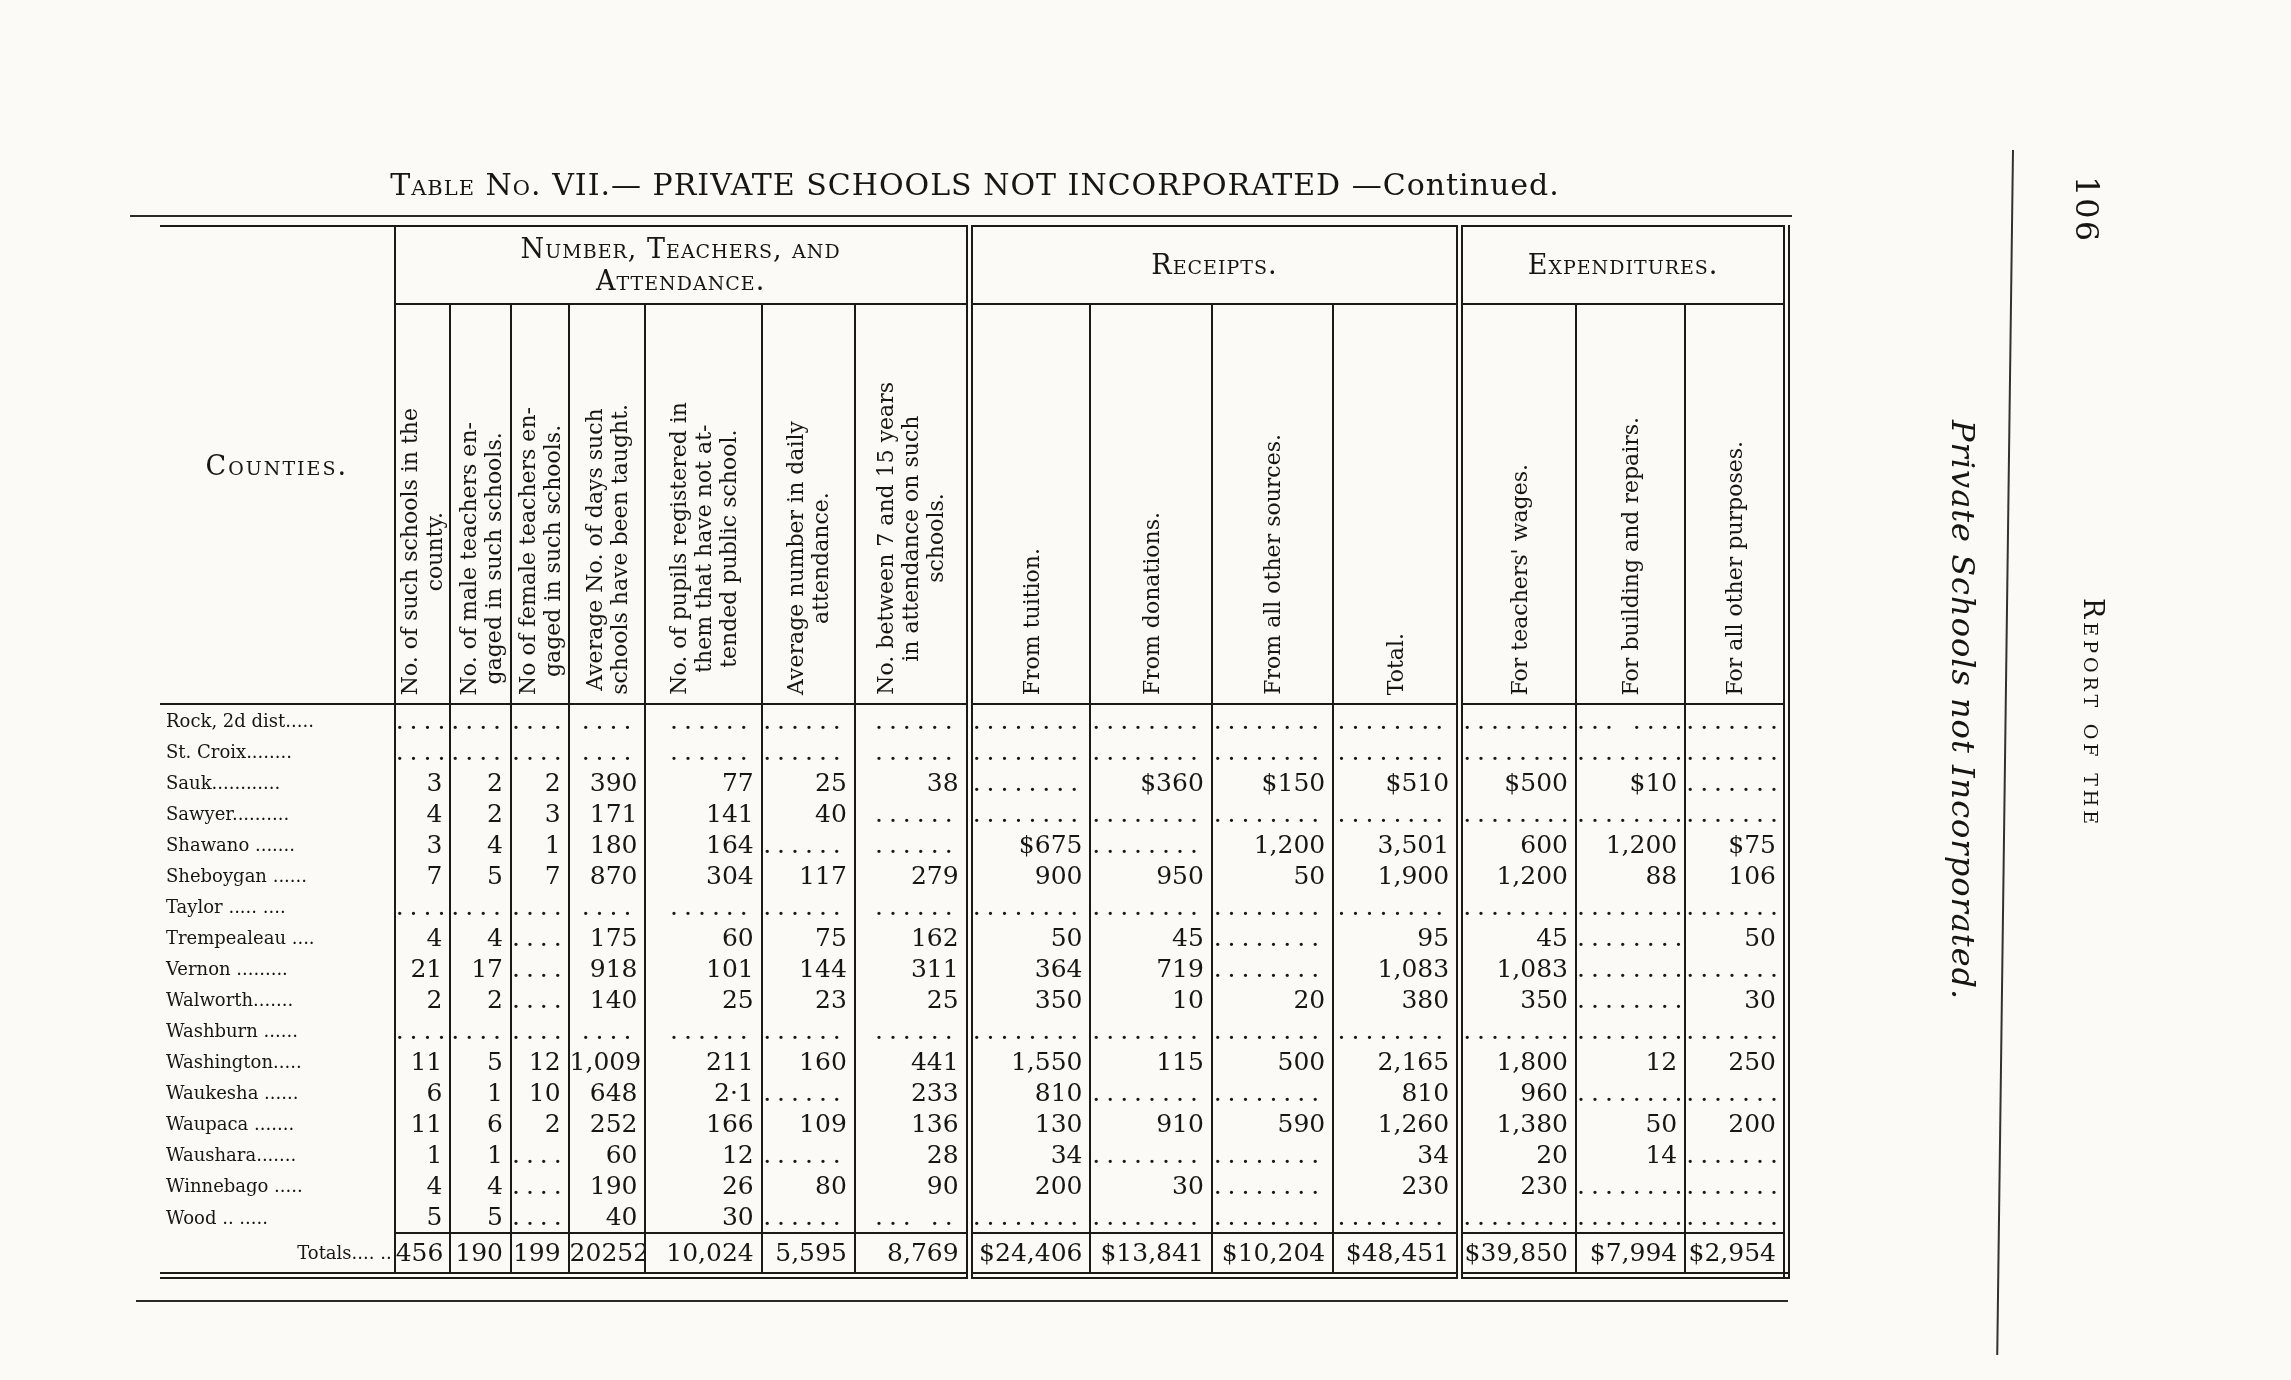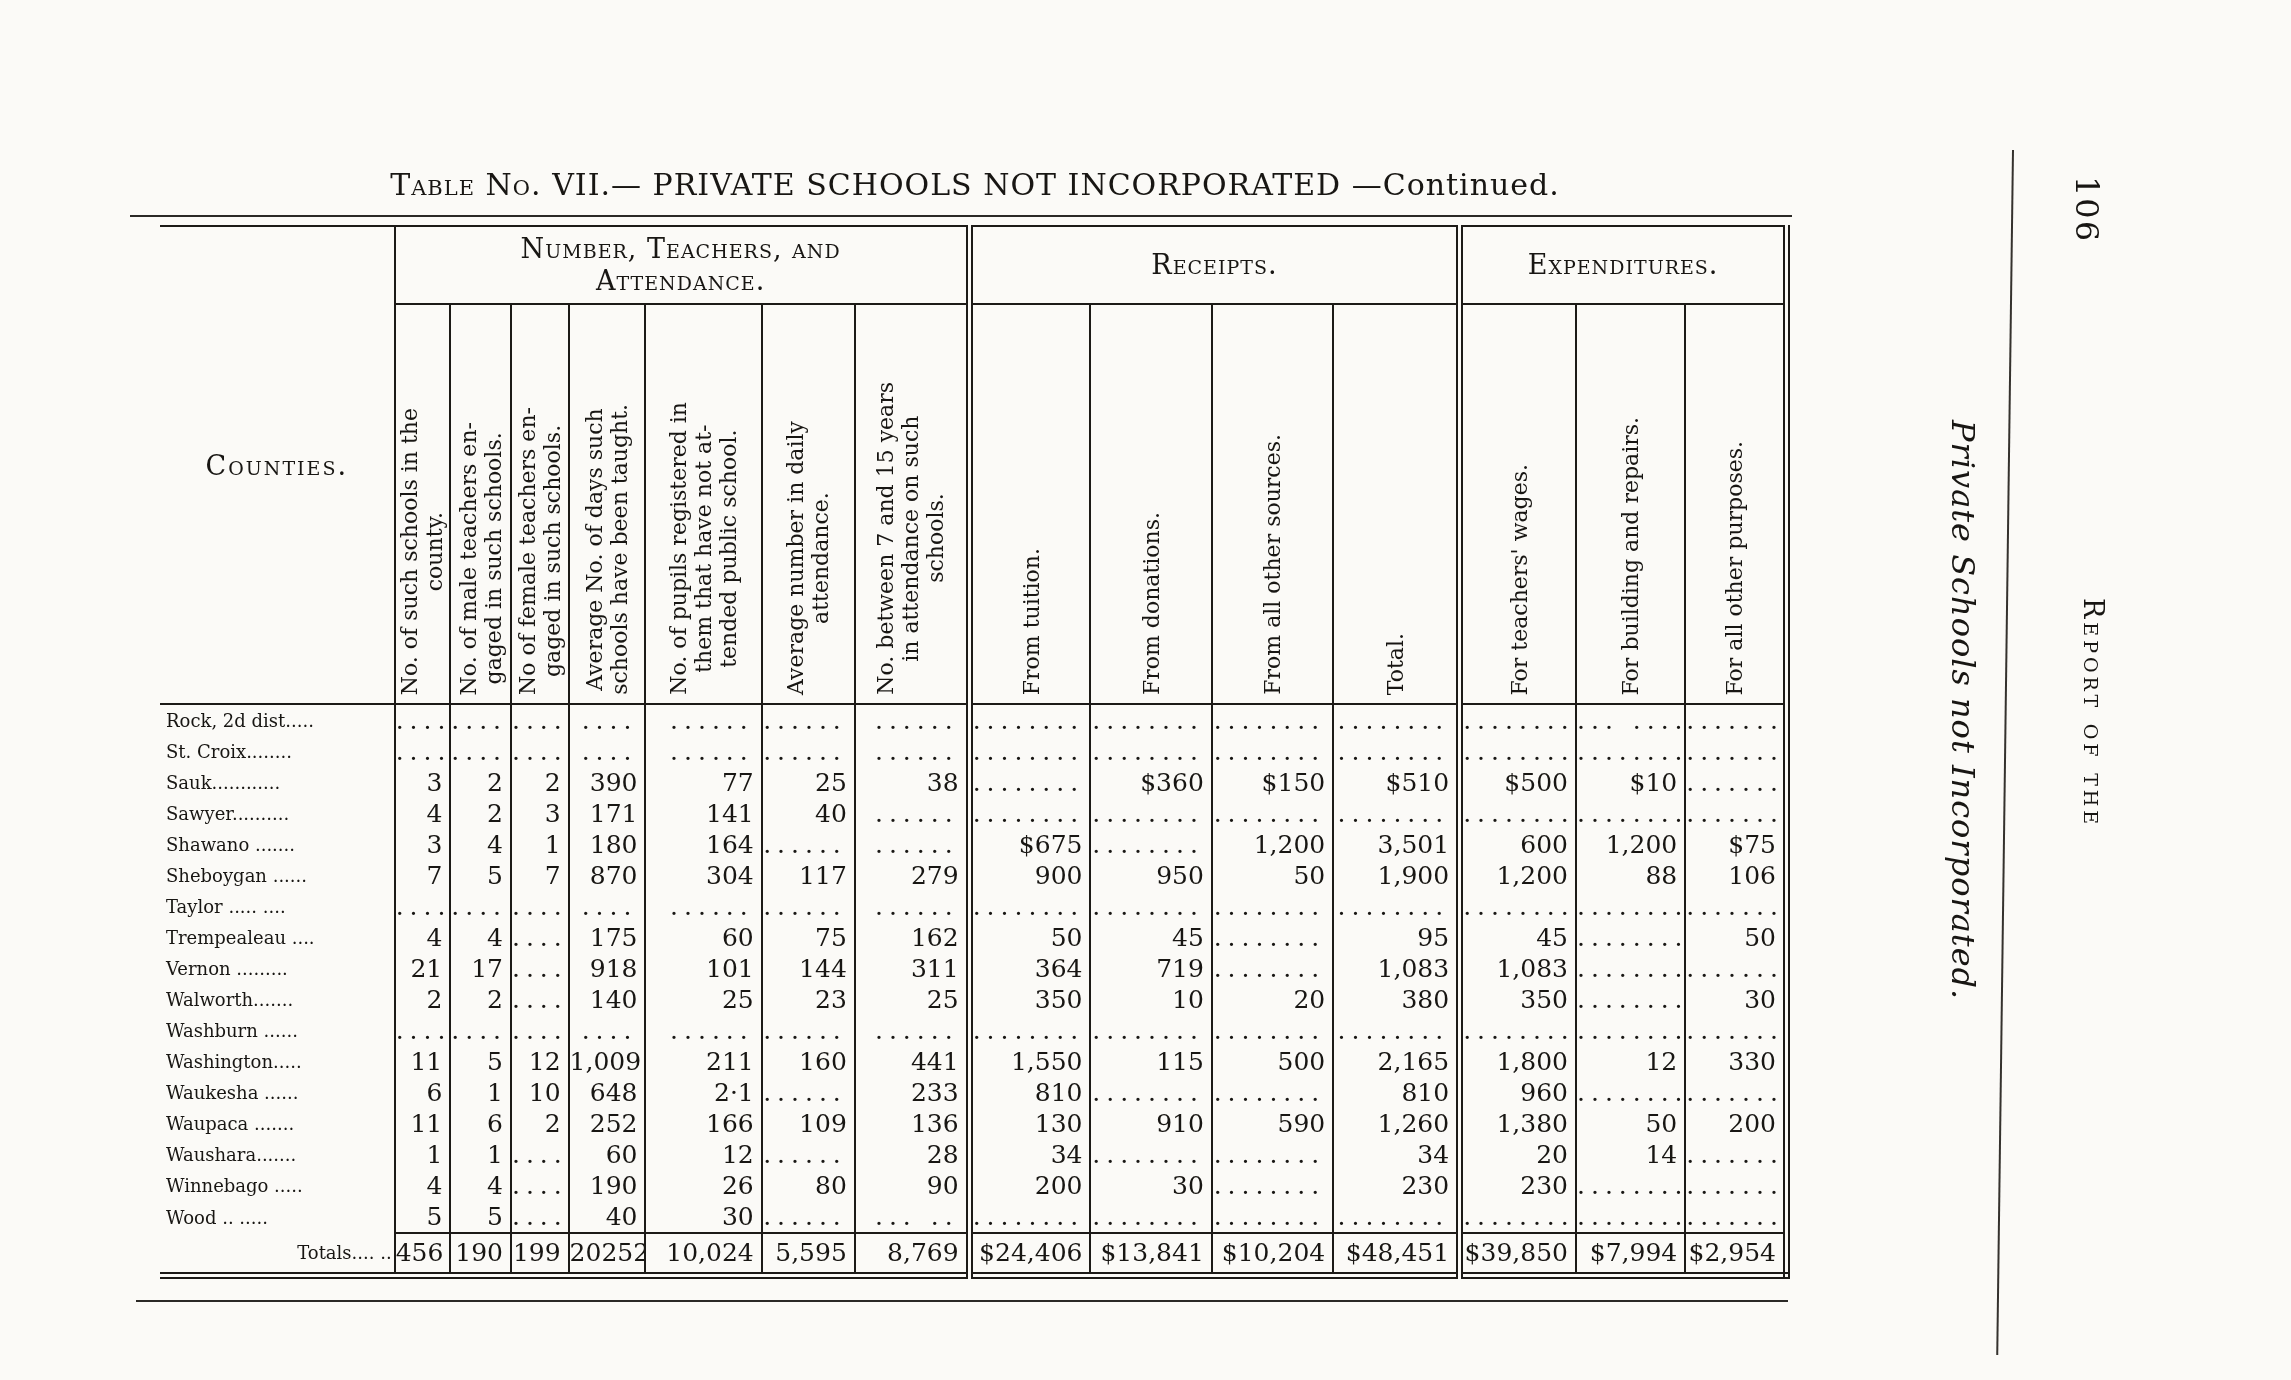--- a/index.html
+++ b/index.html
@@ -393,21 +393,21 @@
           <td class="num">1,009</td>
           <td class="num">211</td>
           <td class="num">160</td>
           <td class="num">441</td>
           <td class="num dbl">1,550</td>
           <td class="num">115</td>
           <td class="num">500</td>
           <td class="num">2,165</td>
           <td class="num dbl">1,800</td>
           <td class="num">12</td>
-          <td class="num">330</td>
+          <td class="num">250</td>
         </tr>
         <tr>
           <td class="county">Waukesha ......</td>
           <td class="num">6</td>
           <td class="num">1</td>
           <td class="num">10</td>
           <td class="num">648</td>
           <td class="num">2·1</td>
           <td class="num dots">......</td>
           <td class="num">233</td>

